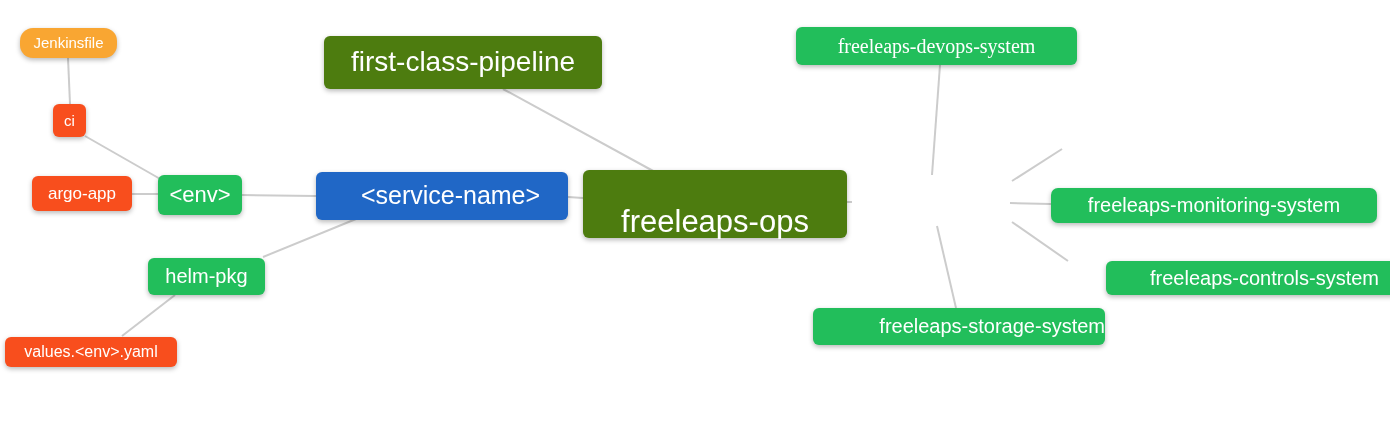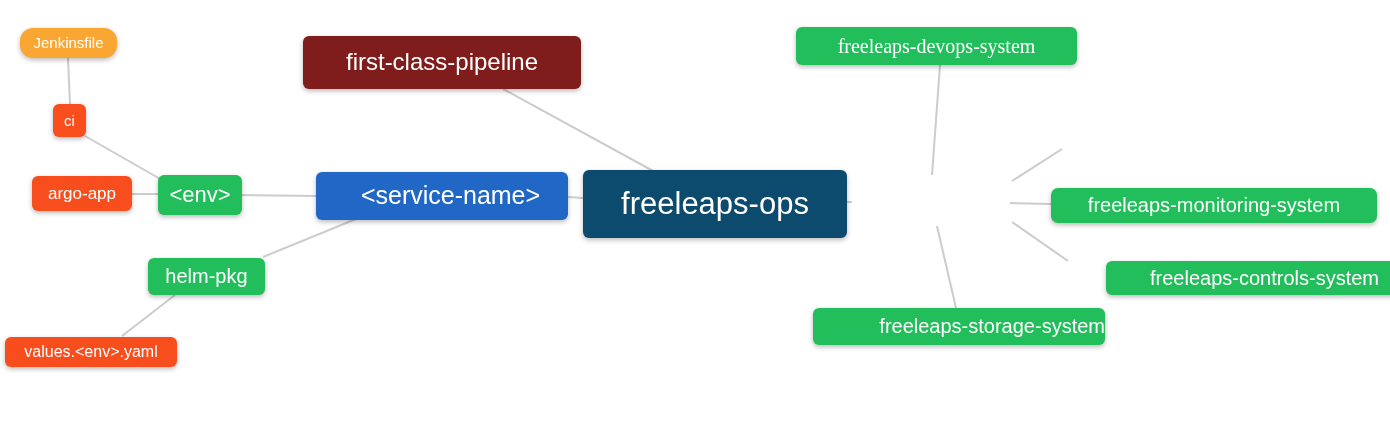--- a/index.html
+++ b/index.html
@@ -75,37 +75,37 @@
   </div>
 
   <div class="node" style="left: 32px; top: 176px; width: 100px; height: 35px; font-size: 17px; background-color: rgb(248, 78, 29);">
     <span>argo-app</span>
   </div>
 
   <div class="node" style="left: 158px; top: 175px; width: 84px; height: 40px; font-size: 22px; background-color: rgb(34, 190, 91);">
     <span>&lt;env&gt;</span>
   </div>
 
-  <div class="node" style="left: 303px; top: 36px; width: 278px; height: 53px; font-size: 24px; background-color: #7f1d1d;">
+  <div class="node" style="left: 324px; top: 36px; width: 278px; height: 53px; font-size: 28px; background-color: #4d7c0f;">
     <span>first-class-pipeline</span>
   </div>
 
   <div class="node" style="left: 316px; top: 172px; width: 252px; height: 48px; font-size: 25px; background-color: rgb(32, 103, 198); padding-left: 17px;">
     <span>&lt;service-name&gt;</span>
   </div>
 
   <div class="node" style="left: 148px; top: 258px; width: 117px; height: 37px; font-size: 20px; background-color: rgb(34, 190, 91);">
     <span>helm-pkg</span>
   </div>
 
   <div class="node" style="left: 5px; top: 337px; width: 172px; height: 30px; font-size: 16px; background-color: rgb(248, 78, 29);">
     <span>values.&lt;env&gt;.yaml</span>
   </div>
 
-  <div class="node" style="left: 583px; top: 170px; width: 264px; height: 68px; font-size: 31px; background-color: #0c4a6e;">
+  <div class="node" style="left: 583px; top: 170px; width: 264px; height: 68px; font-size: 31px; background-color: #4d7c0f; align-items: flex-end;">
     <span>freeleaps-ops</span>
   </div>
 
 
   <div class="node" style="left: 796px; top: 27px; width: 281px; height: 38px; font-size: 20px; background-color: rgb(34, 190, 91); font-family: Liberation Serif, serif;">
     <span>freeleaps-devops-system</span>
   </div>
 
 
   <div class="node" style="left: 1051px; top: 188px; width: 326px; height: 35px; font-size: 20px; background-color: rgb(34, 190, 91); border-radius: 7px;">

